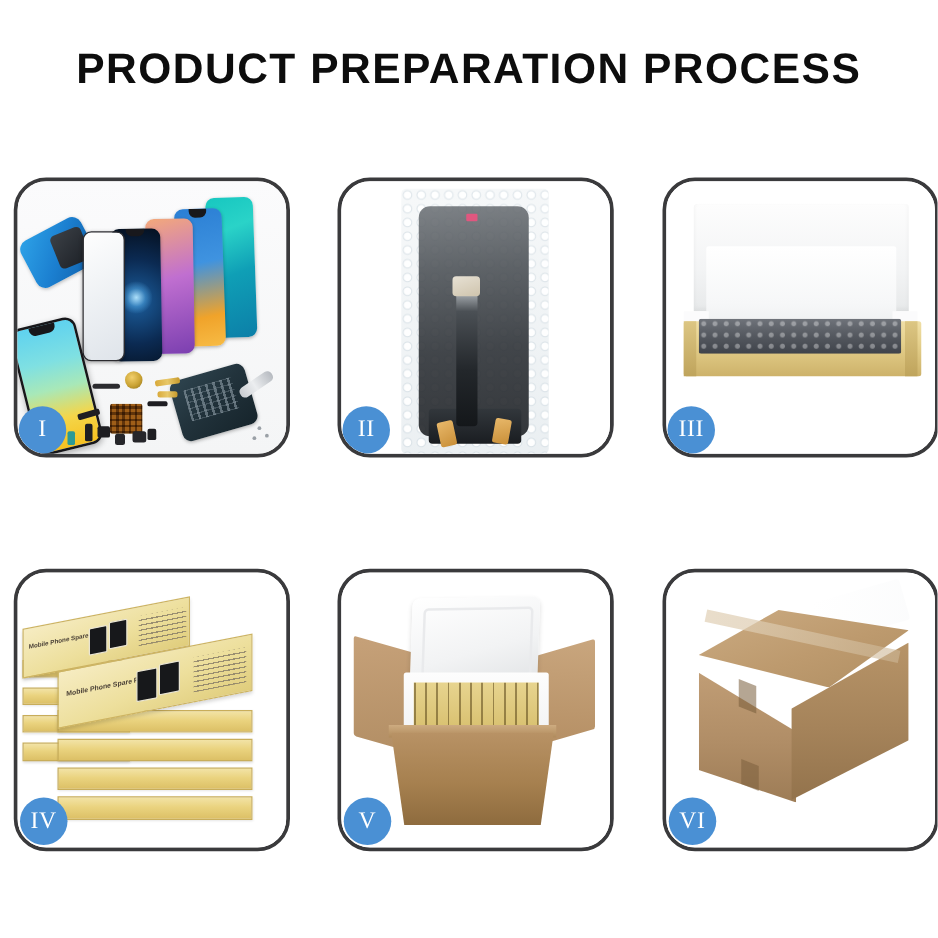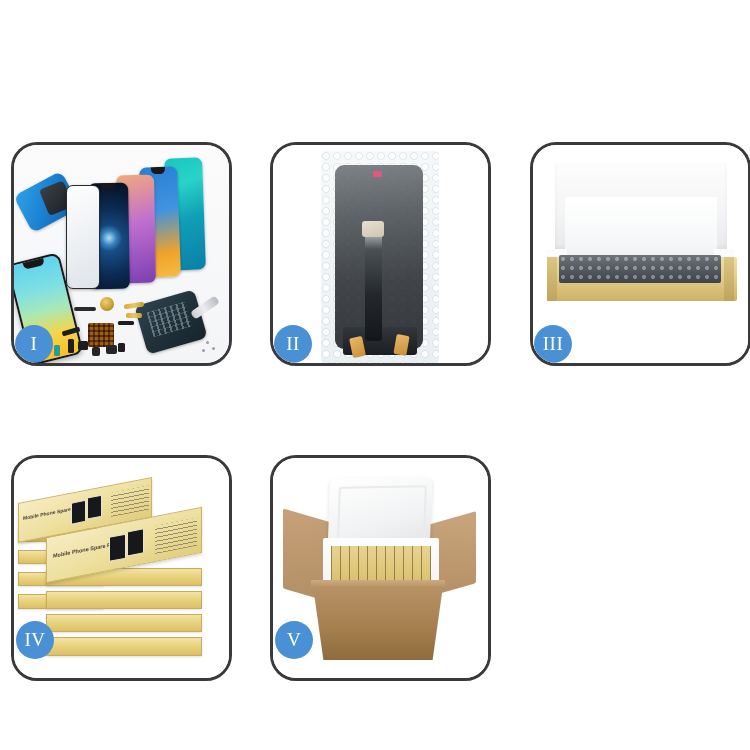--- a/index.html
+++ b/index.html
@@ -73,21 +73,21 @@
     position: absolute;
     inset: 0;
     background: #ffffff;
   }
   .stage.tintgrey { background: linear-gradient(180deg,#fbfbfc 0%,#f4f5f6 100%); }
 
   
   .badge {
     position: absolute;
     left: 2px;
-    bottom: 19px;
+    bottom: 2px;
     width: 38px;
     height: 38px;
     border-radius: 50%;
     background: #4a90d4;
     color: #ffffff;
     font-family: "Liberation Serif", serif;
     font-size: 19px;
     line-height: 38px;
     text-align: center;
     letter-spacing: 0.5px;
@@ -499,20 +499,21 @@
     width: 72px; height: 34px;
     background: linear-gradient(120deg, rgba(255,255,255,0.85), rgba(240,242,244,0.25));
     transform: rotate(-16deg);
     border-radius: 3px;
   }
 </style>
 </head>
 <body>
 
 <div class="header">
+  <h1 class="title">PRODUCT PREPARATION PROCESS</h1>
 </div>
 
 <div class="grid">
 
   <div class="panel r0 c0">
     <div class="stage tintgrey">
       <div class="p1-adh"></div>
       <div class="ph p1-s5"></div>
       <div class="ph p1-s4 notch"></div>
       <div class="ph p1-s3"></div>
@@ -609,14 +610,26 @@
       <div class="v-flapR"></div>
       <div class="v-foamlid"></div>
       <div class="v-foambody"></div>
       <div class="v-contents"></div>
       <div class="v-cartonlip"></div>
       <div class="v-carton"></div>
     </div>
     <div class="badge">V</div>
   </div>
 
+  <div class="panel r1 c2">
+    <div class="stage">
+      <div class="c6-shine"></div>
+      <div class="c6-top"></div>
+      <div class="c6-left"></div>
+      <div class="c6-right"></div>
+      <div class="c6-seam"></div>
+      <div class="c6-tapeA"></div>
+      <div class="c6-tapeB"></div>
+    </div>
+    <div class="badge">VI</div>
+  </div>
 
 </div>
 
 </body></html>

